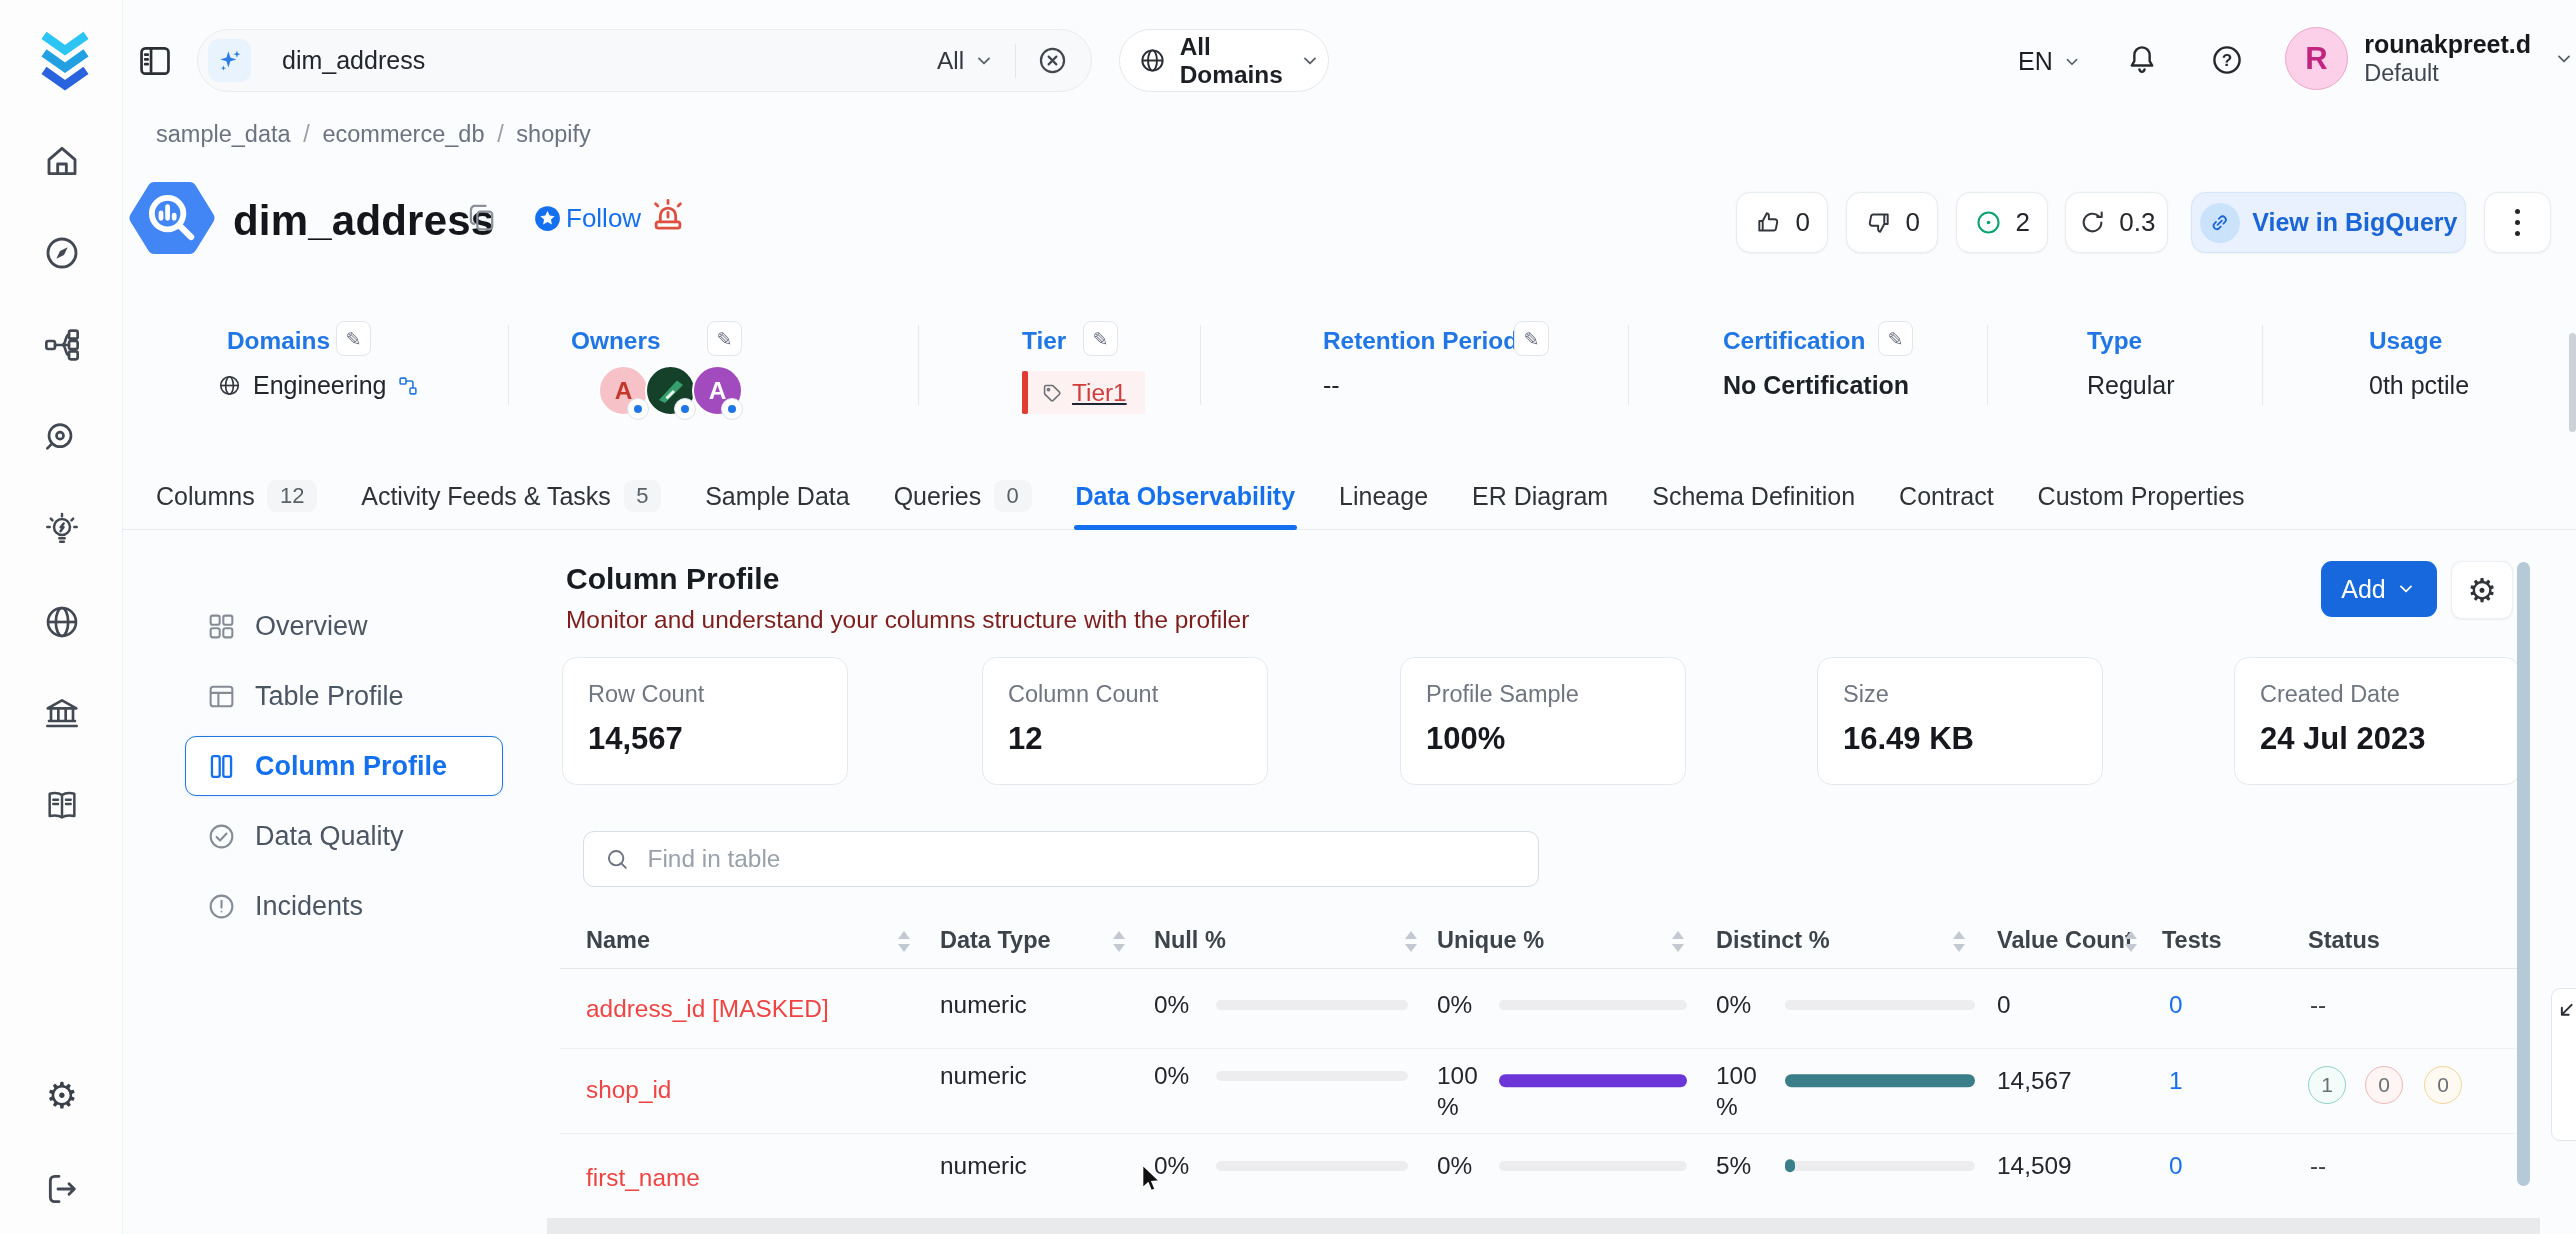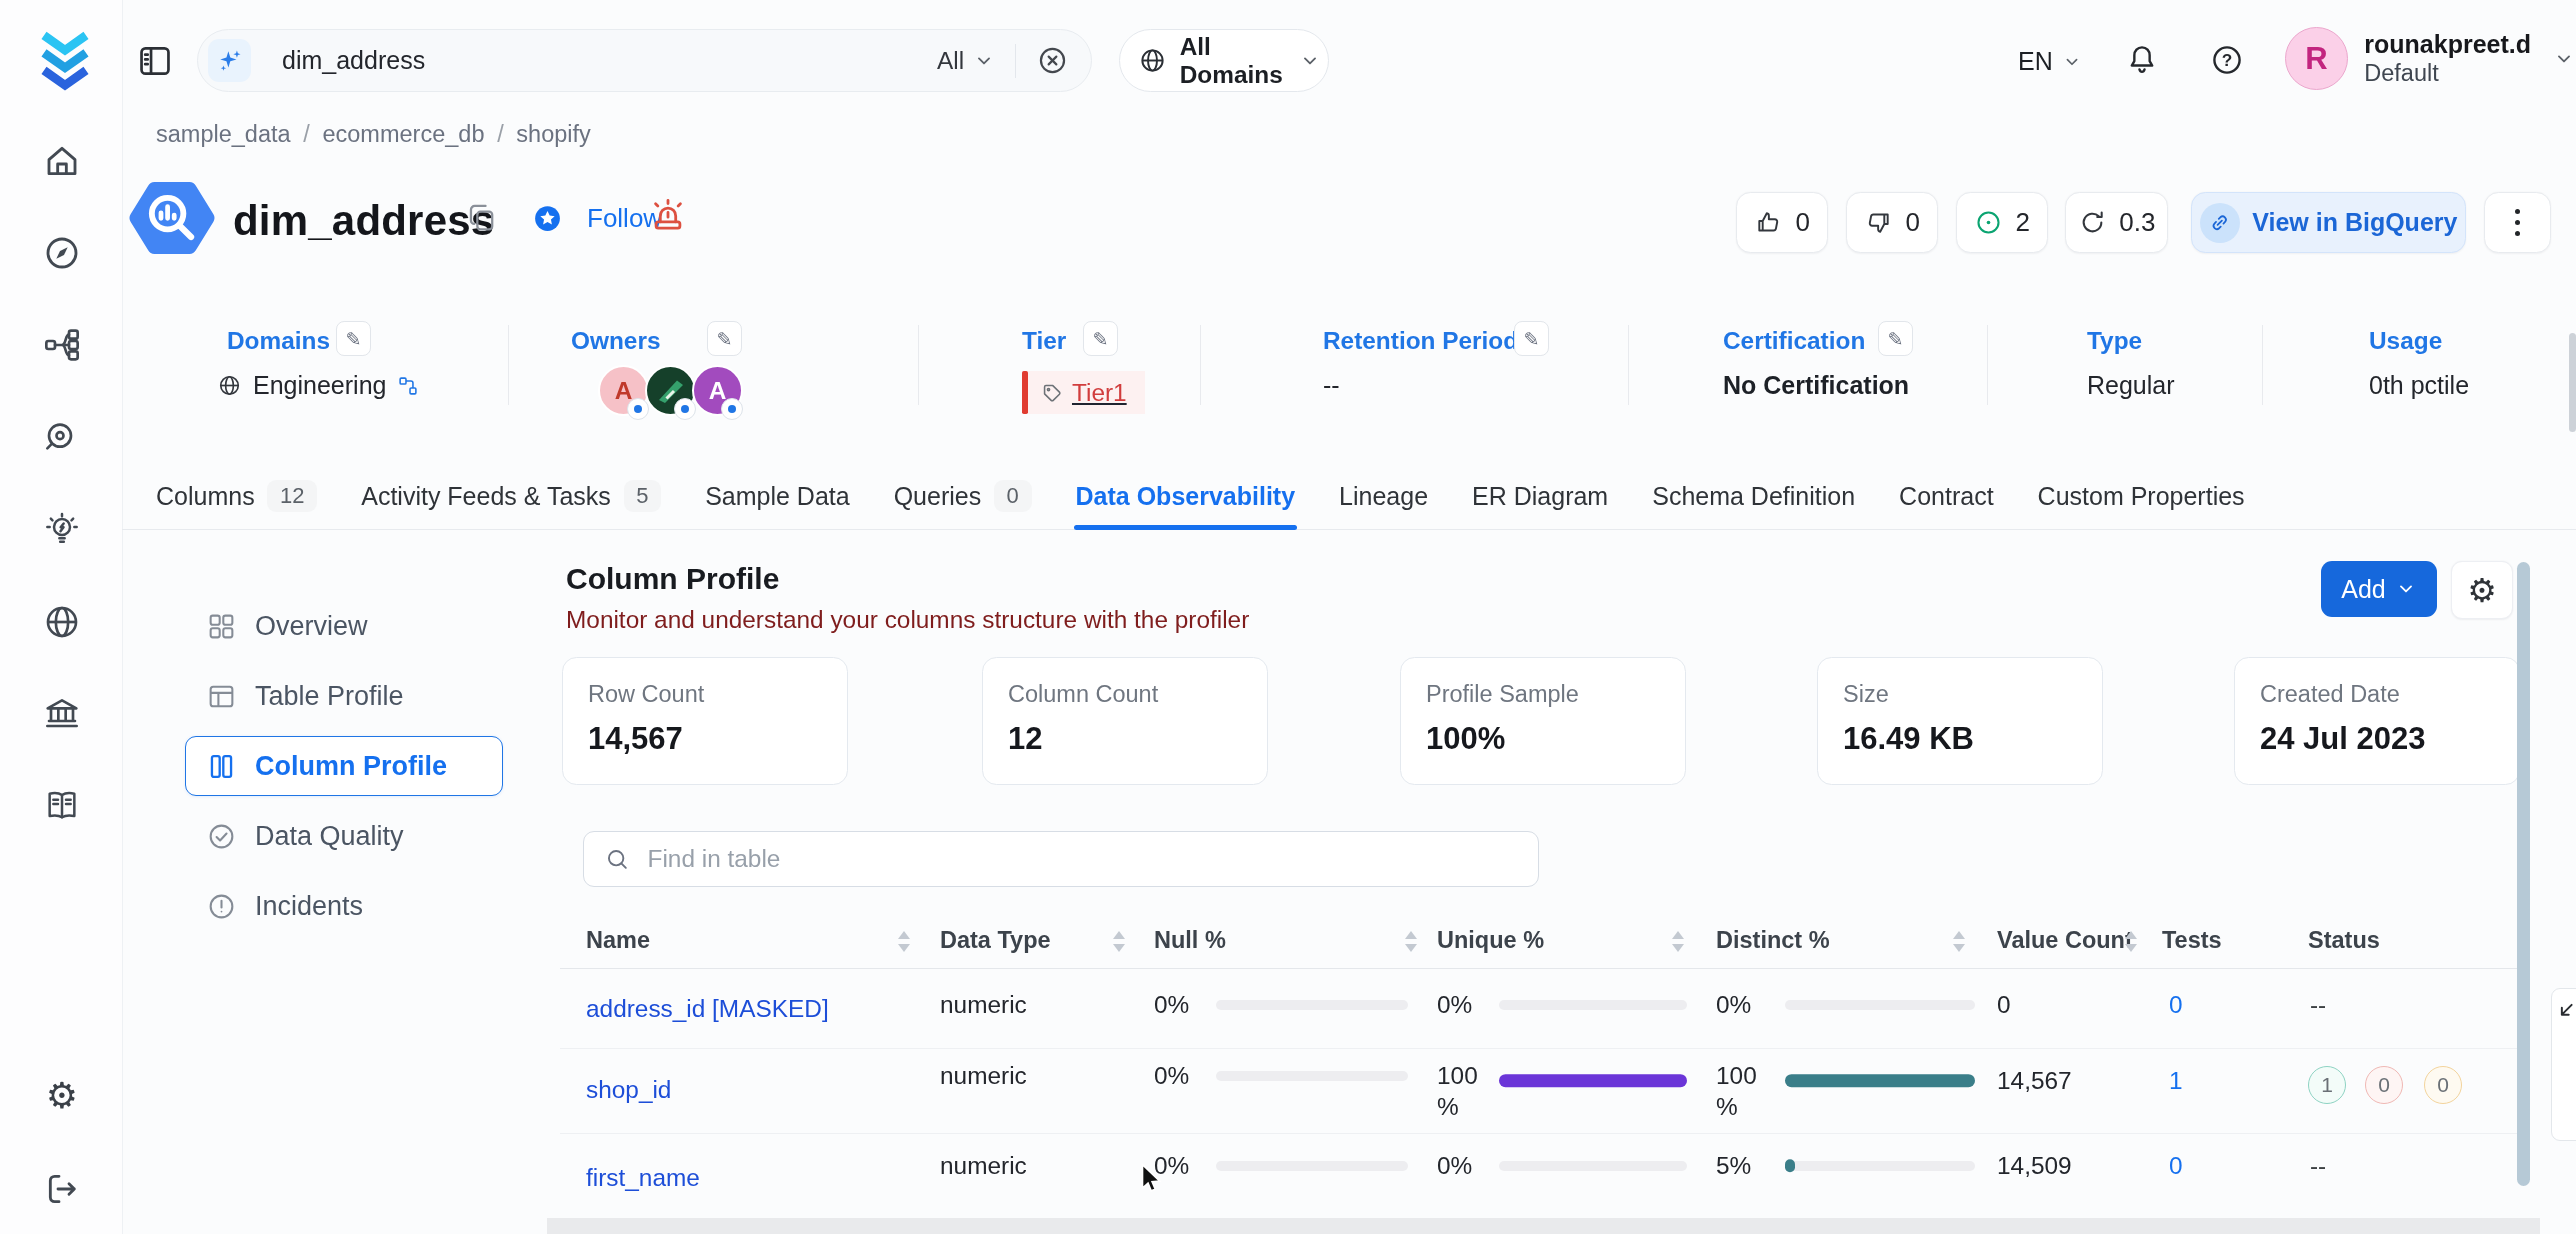--- a/index.html
+++ b/index.html
@@ -65,21 +65,21 @@
            background:#fff;display:flex;align-items:center;padding:0 9px 0 20px;box-sizing:border-box;gap:14.5px;}
   .findbox input{border:none;outline:none;flex:1;font-family:"Liberation Sans",sans-serif;font-size:24.4px;color:#23262c;}
   .findbox input::placeholder{color:#98a0aa;}
   .th{position:absolute;top:927px;font-size:23.5px;font-weight:600;color:#3c434b;}
   .sorts{position:absolute;top:931px;display:flex;flex-direction:column;gap:4.5px;cursor:pointer;}
   .sorts b{width:0;height:0;border-left:6.3px solid transparent;border-right:6.3px solid transparent;display:block;}
   .sorts .u{border-bottom:8.1px solid #c3c9d1;}
   .sorts .d{border-top:8.1px solid #c3c9d1;}
   .hline{position:absolute;left:560px;width:1970px;height:0.9px;background:#e4e7eb;}
   .cell{position:absolute;font-size:24.4px;color:#23262c;transform:translateY(-50%);}
-  .namelink{color:#1d4ed8;cursor:pointer;}
+  .namelink{color:#ef4444;cursor:pointer;}
   .testlink{color:#1570ef;cursor:pointer;}
   .track{position:absolute;height:10px;background:#ededf0;border-radius:5.4px;transform:translateY(-50%);}
   .fill{position:absolute;height:13.6px;border-radius:7.2px;transform:translateY(-50%);}
   .sbadge{position:absolute;width:38px;height:38px;border-radius:50%;transform:translateY(-50%);box-sizing:border-box;
           display:flex;align-items:center;justify-content:center;font-size:21px;color:#6a7076;border:1.4px solid;}
   .tierbox{position:absolute;left:1022px;top:371px;height:43px;display:flex;align-items:stretch;cursor:pointer;text-decoration:underline;}
   .tierbar{width:6.3px;background:#e03c31;border-radius:1.8px;}
   .tierbody{background:#fdf1f1;display:flex;align-items:center;gap:9px;padding:0 18px 0 12.7px;font-size:24.4px;color:#d13d3d;}
   .scrollv{position:absolute;border-radius:7.2px;}
 </style>
@@ -378,21 +378,21 @@
       <svg width="90" height="88" viewBox="0 0 24 24">
         <use href="#i-bq"></use>
       </svg>
     </span>
   <span class="abs title" style="left:233px;top:197px;">dim_address</span>
   <span class="abs" style="left:466px;top:201px;width:34px;height:34px;color:#8a9099;cursor:pointer;">
       <svg width="34" height="34" viewBox="0 0 38 38">
         <use href="#i-copy"></use>
       </svg>
     </span>
-  <span class="abs" style="left:531px;top:202px;display:flex;align-items:center;gap:23px;cursor:pointer;">
+  <span class="abs" style="left:531px;top:202px;display:flex;align-items:center;gap:2px;cursor:pointer;">
     <span class="ic" style="width:33px;height:33px;">
         <svg width="33" height="33" viewBox="0 0 36 36">
           <use href="#i-star"></use>
         </svg>
       </span>
     <span style="font-size:26px;color:#1570ef;">Follow</span>
   </span>
   <span class="abs" style="left:647px;top:197px;width:42px;height:42px;color:#dd5040;cursor:pointer;">
       <svg width="42" height="42" viewBox="0 0 46 46">
         <use href="#i-siren"></use>

